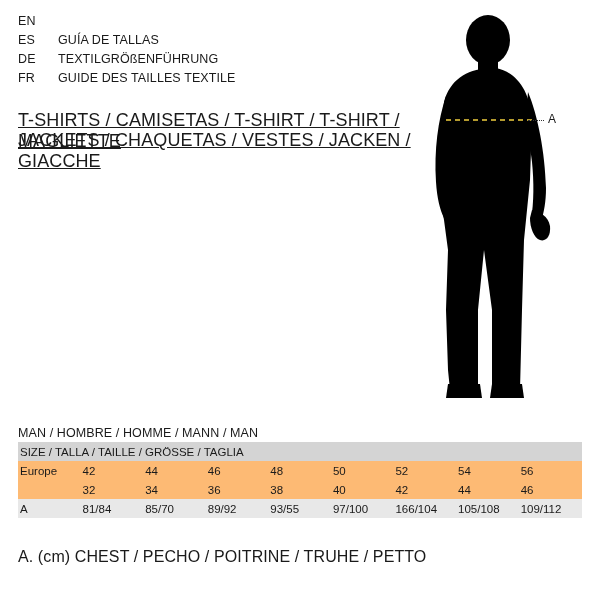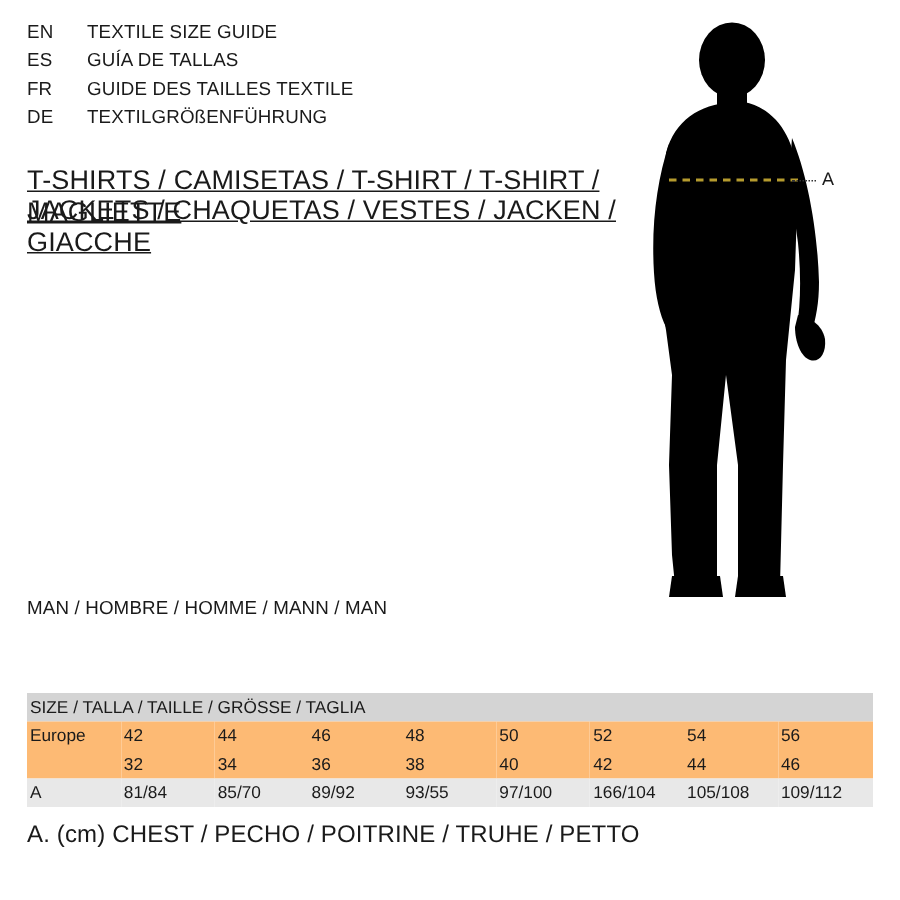--- a/index.html
+++ b/index.html
@@ -83,31 +83,30 @@
     left: 128px;
     top: 110px;
     width: 16px;
     border-top: 1px dotted #333;
   }
 
   
   .man-title {
     position: absolute;
     left: 18px;
-    top: 398px;
+    top: 426px;
     font-size: 12.5px;
     letter-spacing: 0.1px;
   }
 
   .table-wrap {
     position: absolute;
     left: 18px;
     top: 442px;
     width: 564px;
-    margin-top: 20px;
   }
   table.size-table {
     border-collapse: collapse;
     width: 564px;
     font-size: 11.5px;
     table-layout: fixed;
   }
   table.size-table td {
     height: 19px;
     padding: 0 0 0 2px;
@@ -133,33 +132,32 @@
   }
 </style>
 </head>
 <body>
 
 <div class="page">
 
   <div class="lang-block">
     <div class="lang-row">
       <span class="lang-code">EN</span>
-      <span class="lang-text">TEXTILE SIZE GUIDE</span>
     </div>
     <div class="lang-row">
       <span class="lang-code">ES</span>
       <span class="lang-text">GUÍA DE TALLAS</span>
     </div>
     <div class="lang-row">
+      <span class="lang-code">DE</span>
+      <span class="lang-text">TEXTILGRÖßENFÜHRUNG</span>
+    </div>
+    <div class="lang-row">
       <span class="lang-code">FR</span>
       <span class="lang-text">GUIDE DES TAILLES TEXTILE</span>
-    </div>
-    <div class="lang-row">
-      <span class="lang-code">DE</span>
-      <span class="lang-text">TEXTILGRÖßENFÜHRUNG</span>
     </div>
   </div>
 
   <div class="cat-block">
     <div class="cat-line">T-SHIRTS / CAMISETAS / T-SHIRT / T-SHIRT / MAGLIETTE</div>
     <div class="cat-line">JACKETS / CHAQUETAS / VESTES / JACKEN / GIACCHE</div>
   </div>
 
   <div class="figure-wrap">
     <svg width="200" height="400" viewBox="0 0 200 400">

